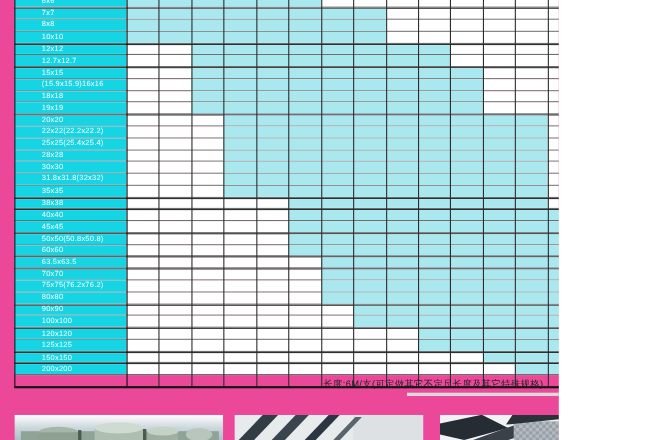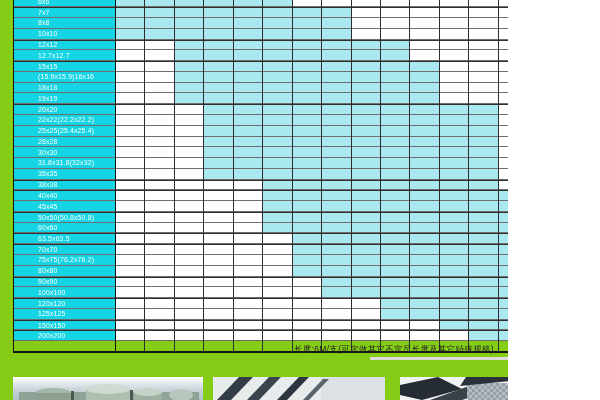--- a/index.html
+++ b/index.html
@@ -1,16 +1,16 @@
 <!DOCTYPE html>
 <html><head>
 <meta charset="utf-8">
 <style>
   html,body{margin:0;padding:0;background:#fff;}
-  .screen{position:relative;width:508px;height:400px;background:#84cc16;overflow:hidden;
+  .screen{position:relative;width:508px;height:400px;background:#ec4899;overflow:hidden;
           font-family:"Liberation Sans", sans-serif;}
   
   .size-row{position:absolute;left:13px;width:573px;background:#fff;
             border-bottom:1px solid #6e6e6e;box-sizing:border-box;}
   .size-row.step{border-top:1px solid #2f2f2f;}
   .size-label-cell{position:absolute;left:0;top:0;bottom:0;width:102px;
             display:flex;align-items:center;box-sizing:border-box;}
   .size-label-cell span{padding-left:25px;font-size:6.8px;color:#ffffff;
             white-space:nowrap;letter-spacing:.2px;}
   .avail-bar{position:absolute;top:0;bottom:0;}

